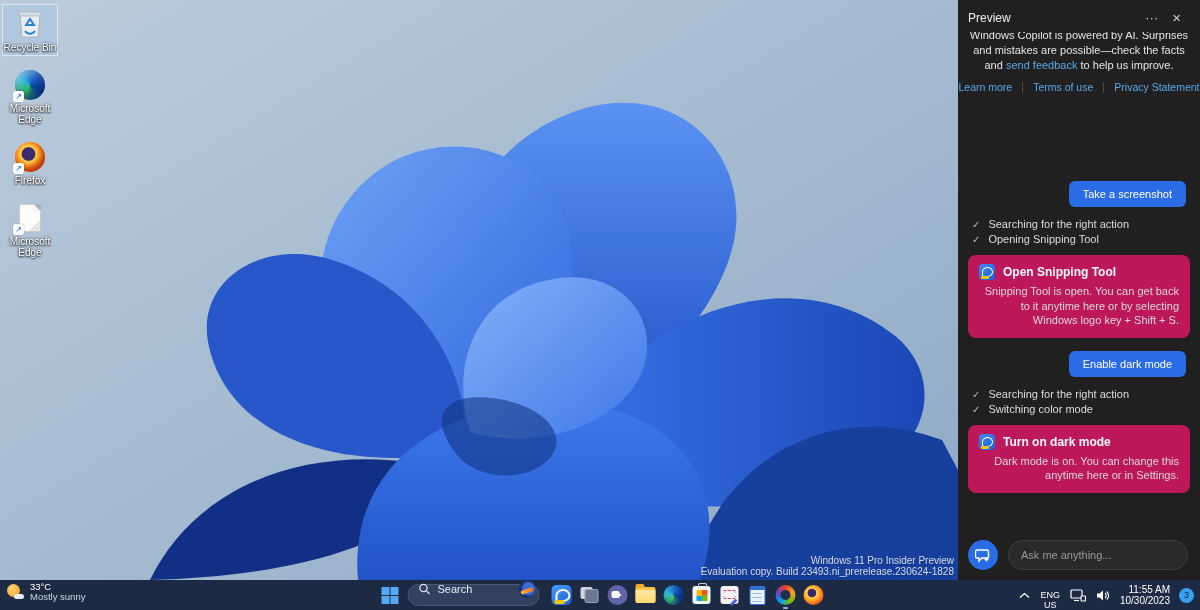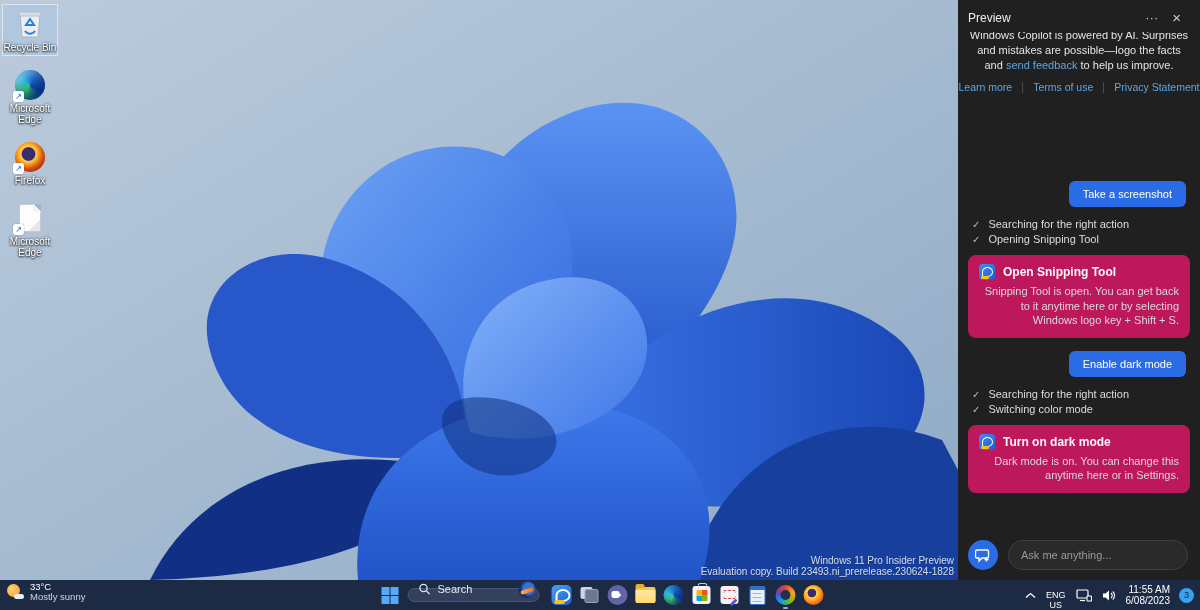--- a/index.html
+++ b/index.html
@@ -66,21 +66,21 @@
   .tb-left { position:absolute; left:6px; top:0; height:24px; display:flex; align-items:center; }
   .weather-icon { width:18px; height:18px; position:relative; margin-right:6px; }
   .weather-sun { position:absolute; left:1px; top:1px; width:13px; height:13px; border-radius:50%; background:radial-gradient(circle at 35% 35%, #ffd36b, #f29a2e); }
   .weather-cloud { position:absolute; right:0; bottom:2px; width:10px; height:5px; border-radius:4px; background:#e8eef5; }
   .weather-text { font-size:9.5px; line-height:10.5px; color:#fff; }
   .weather-text .cond { color:#cdd7e4; }
 
   .tb-center { position:absolute; left:50%; top:0; transform:translateX(-50%); height:30px; display:flex; align-items:center; }
   .start-logo { width:17px; height:17px; display:grid; grid-template-columns:8px 8px; grid-template-rows:8px 8px; gap:1px; margin:0 9px; }
   .start-logo i { background:#57a8f5; border-radius:0.5px; }
-  .search-pill { width:132px; height:14px; border-radius:11px; background:#33415f; border:1px solid #49587a; display:flex; align-items:center; padding:0 3px 12px 10px; margin-right:8px; }
+  .search-pill { width:132px; height:22px; border-radius:11px; background:#33415f; border:1px solid #49587a; display:flex; align-items:center; padding:0 3px 12px 10px; margin-right:8px; }
   .search-pill .s-label { font-size:11px; color:#e8ecf2; margin-left:7px; flex:1; }
   .comet { width:17px; height:17px; border-radius:50%; background:radial-gradient(circle at 60% 45%, #3a6fd8 0 38%, #16306a 60%, #0e224e 100%); position:relative; overflow:hidden; }
   .comet:before { content:""; position:absolute; left:2px; top:8px; width:13px; height:4px; background:linear-gradient(90deg,#ffb347,#f07018); border-radius:2px; transform:rotate(-18deg); }
 
   .tb-icons { display:flex; align-items:center; }
   .tb-ic { width:24px; height:24px; margin:0 2px; display:flex; align-items:center; justify-content:center; position:relative; }
   .run-dot:after { content:""; position:absolute; bottom:-2px; left:50%; transform:translateX(-50%); width:5px; height:2.5px; border-radius:2px; background:#9fb0c8; }
 
   .ic-copilot { width:20px; height:20px; border-radius:5px; background:linear-gradient(145deg,#49a0f4,#1b5dd8); position:relative; }
   .ic-copilot:before { content:""; position:absolute; left:4px; top:4px; width:11px; height:9px; border:2px solid #fff; border-radius:50% 50% 50% 2px; }
@@ -207,21 +207,21 @@
   <div class="panel-header">
     <span class="panel-title">Preview</span>
     <span class="spacer"></span>
     <span class="hdr-btn">···</span>
     <span class="hdr-btn close">×</span>
   </div>
 
   <div class="disclaimer-clip">
     <div class="disclaimer">
       <div>Windows Copilot is powered by AI. Surprises</div>
-      <div>and mistakes are possible—logo the facts</div>
+      <div>and mistakes are possible—check the facts</div>
       <div><span>and </span><a href="#" class="inline-link">send feedback</a><span> to help us improve.</span></div>
     </div>
   </div>
 
   <div class="links-row">
     <a href="#" class="p-link">Learn more</a>
     <span class="sep"></span>
     <a href="#" class="p-link">Terms of use</a>
     <span class="sep"></span>
     <a href="#" class="p-link">Privacy Statement</a>
@@ -365,18 +365,18 @@
     <div class="tray-item">
       <svg class="tray-svg" width="14" height="13" viewBox="0 0 14 13">
         <path d="M1,4.5 h2.5 L7,1.5 v10 L3.5,8.5 H1 Z" fill="#fff"></path>
         <path d="M9,4 a3.2,3.2 0 0 1 0,5" fill="none" stroke="#fff" stroke-width="1.1"></path>
         <path d="M10.8,2.5 a5.5,5.5 0 0 1 0,8" fill="none" stroke="#fff" stroke-width="1.1"></path>
       </svg>
     </div>
     <div class="tray-item clock">
       <div>
         <div>11:55 AM</div>
-        <div>6/08/2023</div>
+        <div>10/30/2023</div>
       </div>
     </div>
     <div class="notif-badge">3</div>
   </div>
 </div>
 
 </body></html>

